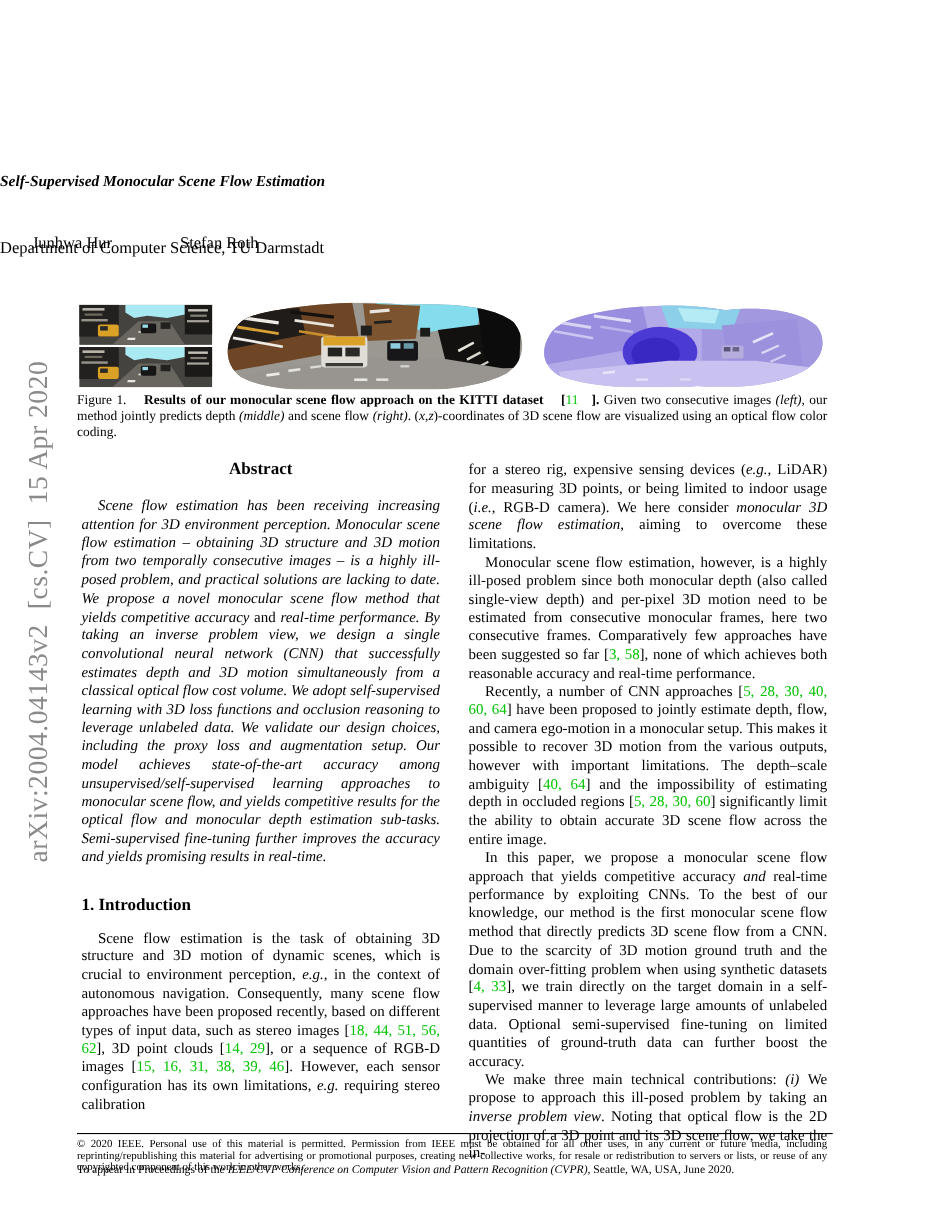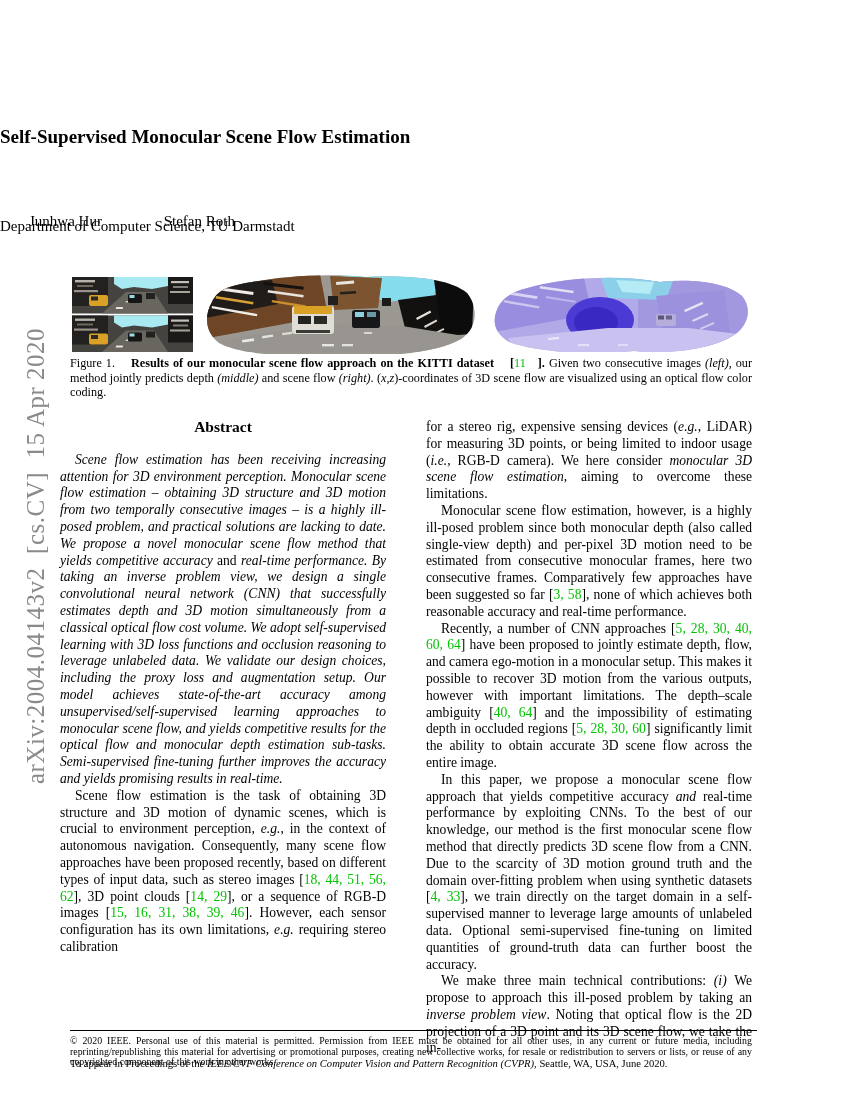--- a/index.html
+++ b/index.html
@@ -8,37 +8,37 @@
     font-family:"Liberation Serif","DejaVu Serif",serif;color:#000;
     overflow:hidden;
   }
   
   .arxiv-banner{
     position:absolute;left:-229px;top:534px;width:530px;height:44px;
     transform:rotate(-90deg);transform-origin:center;
     font-size:25px;color:var(--banner,#8a8a8a);
     text-align:center;line-height:44px;white-space:pre;letter-spacing:.5px;
   }
-  .paper-title{position:absolute;left:0;top:126px;width:682px;margin:0;
-    font-size:19px;font-weight:700;}
+  .paper-title{position:absolute;left:0;top:158px;width:682px;margin:0;
+    font-size:14px;font-weight:700;font-style:italic;}
   .authors{position:absolute;left:0;top:199px;width:682px;font-size:15px;}
   .authors .author{display:inline-block;margin:14px 29px;}
   .affiliation{position:absolute;left:0;top:218px;width:682px;font-size:15px;}
   
   .teaser{position:absolute;left:70px;top:274px;width:682px;height:80px;}
   .panel{position:absolute;}
   .panel svg{display:block;}
   .fig-caption{
     position:absolute;left:70px;top:356px;width:682px;
     font-size:12.2px;line-height:14.6px;text-align:justify;
   }
   
   .col{position:absolute;top:419px;width:326px;font-size:13.6px;
     line-height:16.8px;text-align:justify;hyphens:auto;-webkit-hyphens:auto;}
-  .col-left{left:60px;}
+  .col-left{left:74px;}
   .col-right{left:426px;}
   .abstract-head{margin:0 0 16px 0;text-align:center;font-size:15.5px;font-weight:700;}
   .abstract-body{margin:0;font-style:italic;}
   .sec-head{margin:27px 0 13px 0;font-size:15.5px;font-weight:700;text-align:left;}
   .para{margin:0;font-family:Liberation Serif, serif;}
   .indent{text-indent:15px;}
   
   .seg-it{font-style:italic;}
   .seg-bf{font-weight:700;margin-left:12px;}
   .seg-up{font-style:normal;}
@@ -172,20 +172,21 @@
       </g>
     </svg>
   </div>
 </div>
 
 <div class="fig-caption"><span>Figure 1. </span><span class="seg-bf">Results of our monocular scene flow approach on the KITTI dataset</span><span class="seg-bf"> [</span><span class="seg-cite">11</span><span class="seg-bf">].</span><span> Given two consecutive images </span><span class="seg-it">(left)</span><span>, our method jointly predicts depth </span><span class="seg-it">(middle)</span><span> and scene flow </span><span class="seg-it">(right)</span><span>. (</span><span class="seg-it">x</span><span>,</span><span class="seg-it">z</span><span>)-coordinates of 3D scene flow are visualized using an optical flow color coding.</span></div>
 
 <div class="col col-left">
   <h2 class="abstract-head">Abstract</h2>
   <p class="abstract-body para indent"><span>Scene flow estimation has been receiving increasing attention for 3D environment perception. Monocular scene flow estimation – obtaining 3D structure and 3D motion from two temporally consecutive images – is a highly ill-posed problem, and practical solutions are lacking to date. We propose a novel monocular scene flow method that yields competitive accuracy </span><span class="seg-up">and</span><span> real-time performance. By taking an inverse problem view, we design a single convolutional neural network (CNN) that successfully estimates depth and 3D motion simultaneously from a classical optical flow cost volume. We adopt self-supervised learning with 3D loss functions and occlusion reasoning to leverage unlabeled data. We validate our design choices, including the proxy loss and augmentation setup. Our model achieves state-of-the-art accuracy among unsupervised/self-supervised learning approaches to monocular scene flow, and yields competitive results for the optical flow and monocular depth estimation sub-tasks. Semi-supervised fine-tuning further improves the accuracy and yields promising results in real-time.</span></p>
+  <h3 class="sec-head">1. Introduction</h3>
   <p class="para indent"><span>Scene flow estimation is the task of obtaining 3D structure and 3D motion of dynamic scenes, which is crucial to environment perception, </span><span class="seg-it">e.g.</span><span>, in the context of autonomous navigation. Consequently, many scene flow approaches have been proposed recently, based on different types of input data, such as stereo images [</span><span class="seg-cite">18, 44, 51, 56, 62</span><span>], 3D point clouds [</span><span class="seg-cite">14, 29</span><span>], or a sequence of RGB-D images [</span><span class="seg-cite">15, 16, 31, 38, 39, 46</span><span>]. However, each sensor configuration has its own limitations, </span><span class="seg-it">e.g.</span><span> requiring stereo calibration</span></p>
 </div>
 
 <div class="col col-right">
   <p class="para"><span>for a stereo rig, expensive sensing devices (</span><span class="seg-it">e.g.</span><span>, LiDAR) for measuring 3D points, or being limited to indoor usage (</span><span class="seg-it">i.e.</span><span>, RGB-D camera). We here consider </span><span class="seg-it">monocular 3D scene flow estimation</span><span>, aiming to overcome these limitations.</span></p>
   <p class="para indent"><span>Monocular scene flow estimation, however, is a highly ill-posed problem since both monocular depth (also called single-view depth) and per-pixel 3D motion need to be estimated from consecutive monocular frames, here two consecutive frames. Comparatively few approaches have been suggested so far [</span><span class="seg-cite">3, 58</span><span>], none of which achieves both reasonable accuracy and real-time performance.</span></p>
   <p class="para indent"><span>Recently, a number of CNN approaches [</span><span class="seg-cite">5, 28, 30, 40, 60, 64</span><span>] have been proposed to jointly estimate depth, flow, and camera ego-motion in a monocular setup. This makes it possible to recover 3D motion from the various outputs, however with important limitations. The depth–scale ambiguity [</span><span class="seg-cite">40, 64</span><span>] and the impossibility of estimating depth in occluded regions [</span><span class="seg-cite">5, 28, 30, 60</span><span>] significantly limit the ability to obtain accurate 3D scene flow across the entire image.</span></p>
   <p class="para indent"><span>In this paper, we propose a monocular scene flow approach that yields competitive accuracy </span><span class="seg-it">and</span><span> real-time performance by exploiting CNNs. To the best of our knowledge, our method is the first monocular scene flow method that directly predicts 3D scene flow from a CNN. Due to the scarcity of 3D motion ground truth and the domain over-fitting problem when using synthetic datasets [</span><span class="seg-cite">4, 33</span><span>], we train directly on the target domain in a self-supervised manner to leverage large amounts of unlabeled data. Optional semi-supervised fine-tuning on limited quantities of ground-truth data can further boost the accuracy.</span></p>
   <p class="para indent"><span>We make three main technical contributions: </span><span class="seg-it">(i)</span><span> We propose to approach this ill-posed problem by taking an </span><span class="seg-it">inverse problem view</span><span>. Noting that optical flow is the 2D projection of a 3D point and its 3D scene flow, we take the in-</span></p>
 </div>

